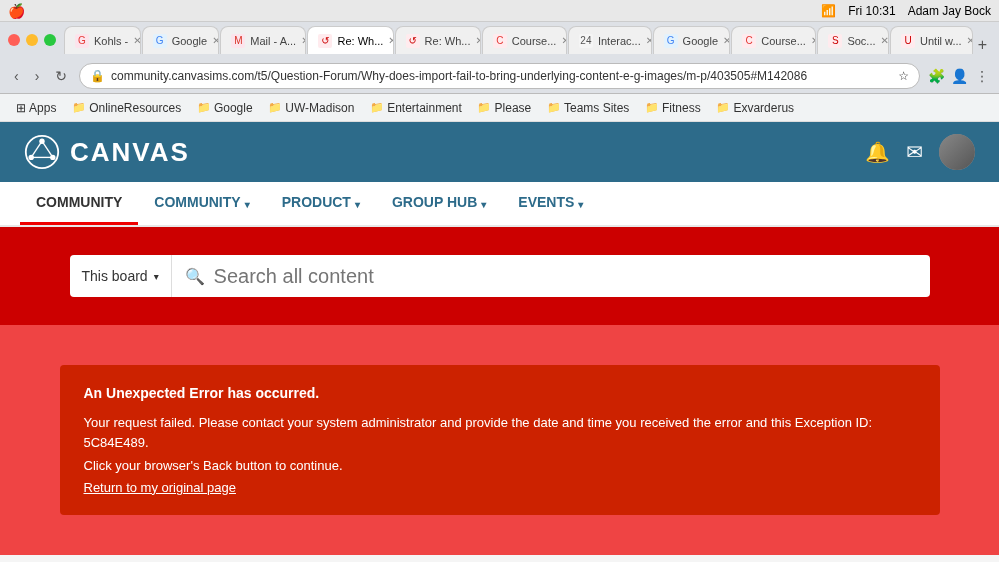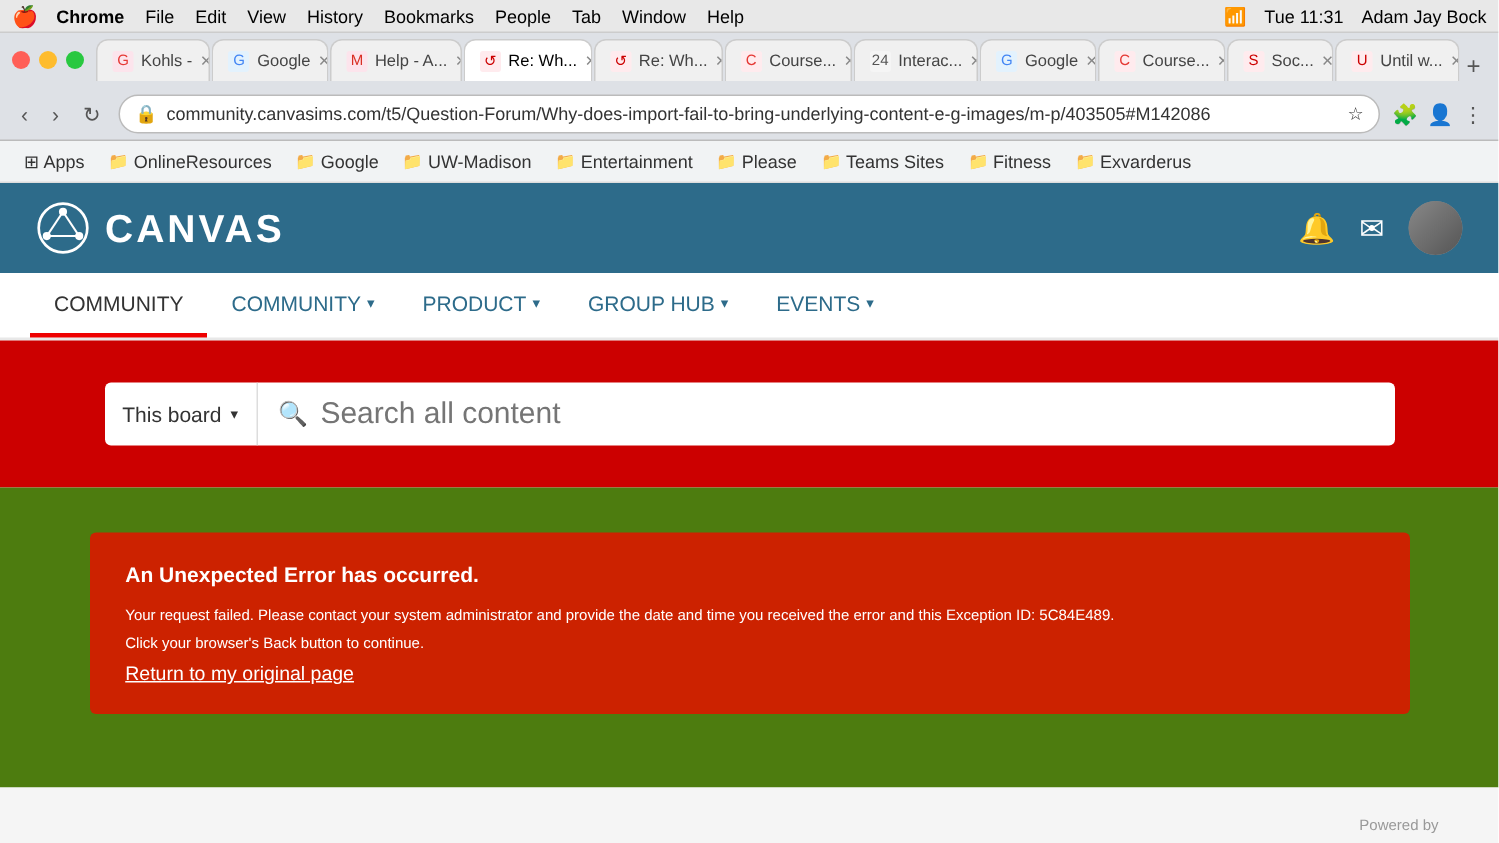--- a/index.html
+++ b/index.html
@@ -133,25 +133,25 @@
       background: #fff;
       border-bottom: 2px solid #e8e8e8;
       display: flex;
       align-items: center;
       padding: 0 20px;
       gap: 0;
     }
     .nav-item {
       padding: 12px 16px;
       font-size: 14px;
-      font-weight: 400;
+      font-weight: 700;
       color: #2d6b8a;
       cursor: pointer;
       display: flex;
-      align-items: center;
+      align-items: flex-end;
       gap: 4px;
       text-decoration: none;
       border-bottom: 3px solid transparent;
     }
     .nav-item.active { border-bottom: 3px solid #e00; color: #333; }
     .nav-dropdown-arrow { font-size: 10px; }
 
     
     .search-banner {
       background: #cc0000;
@@ -193,70 +193,58 @@
       flex: 1;
       border: none;
       outline: none;
       font-size: 20px;
       color: #999;
       background: transparent;
     }
 
     
     .main-content {
-      background: #4d7c0f;
+      background: #ef4444;
       min-height: 200px;
-      padding: 30px 30px;
+      padding: 40px 30px;
     }
 
     
     .error-box {
       background: #cc2200;
       border-radius: 4px;
       padding: 20px 24px;
       color: #fff;
       max-width: 880px;
       margin: 0 auto;
     }
     .error-title { font-size: 14px; font-weight: 600; margin-bottom: 12px; }
-    .error-body { font-size: 10px; line-height: 1.5; margin-bottom: 4px; }
+    .error-body { font-size: 13px; line-height: 1.5; margin-bottom: 4px; }
     .error-link { color: #fff; font-size: 13px; text-decoration: underline; cursor: pointer; }
 
     
     .khoros-footer {
       display: flex;
       justify-content: flex-end;
       padding: 20px 40px 10px 0;
       background: #f5f5f5;
     }
     .khoros-branding { display: flex; flex-direction: column; align-items: flex-end; }
     .powered-by { font-size: 10px; color: #999; margin-bottom: 2px; }
 
     .chevron { font-size: 10px; }
   </style>
 </head>
 <body>
 
 <div class="menubar">
   <span class="menubar-apple">🍎</span>
-  <div class="menubar-items">
-    <span style="font-weight:bold">Chrome</span>
-    <span>File</span>
-    <span>Edit</span>
-    <span>View</span>
-    <span>History</span>
-    <span>Bookmarks</span>
-    <span>People</span>
-    <span>Tab</span>
-    <span>Window</span>
-    <span>Help</span>
-  </div>
   <div style="margin-left:auto; display:flex; gap:12px; align-items:center;">
     <span>📶</span>
-    <span>Tue 11:31</span>
+    <span>Fri 10:31</span>
     <span>Adam Jay Bock</span>
   </div>
 </div>
 
 <div class="chrome-titlebar">
   <div class="traffic-lights">
     <div class="traffic-light tl-red"></div>
     <div class="traffic-light tl-yellow"></div>
     <div class="traffic-light tl-green"></div>
   </div>
@@ -266,21 +254,21 @@
       <span>Kohls -</span>
       <span class="tab-close">✕</span>
     </div>
     <div class="tab">
       <div class="tab-favicon" style="background:#e3f2fd; color:#4285F4">G</div>
       <span>Google</span>
       <span class="tab-close">✕</span>
     </div>
     <div class="tab">
       <div class="tab-favicon" style="background:#fce4ec; color:#d93025">M</div>
-      <span>Help - A...</span>
+      <span>Mail - A...</span>
       <span class="tab-close">✕</span>
     </div>
     <div class="tab active">
       <div class="tab-favicon" style="background:#ffebee; color:#cc0000">↺</div>
       <span>Re: Wh...</span>
       <span class="tab-close">✕</span>
     </div>
     <div class="tab">
       <div class="tab-favicon" style="background:#ffebee; color:#cc0000">↺</div>
       <span>Re: Wh...</span>

